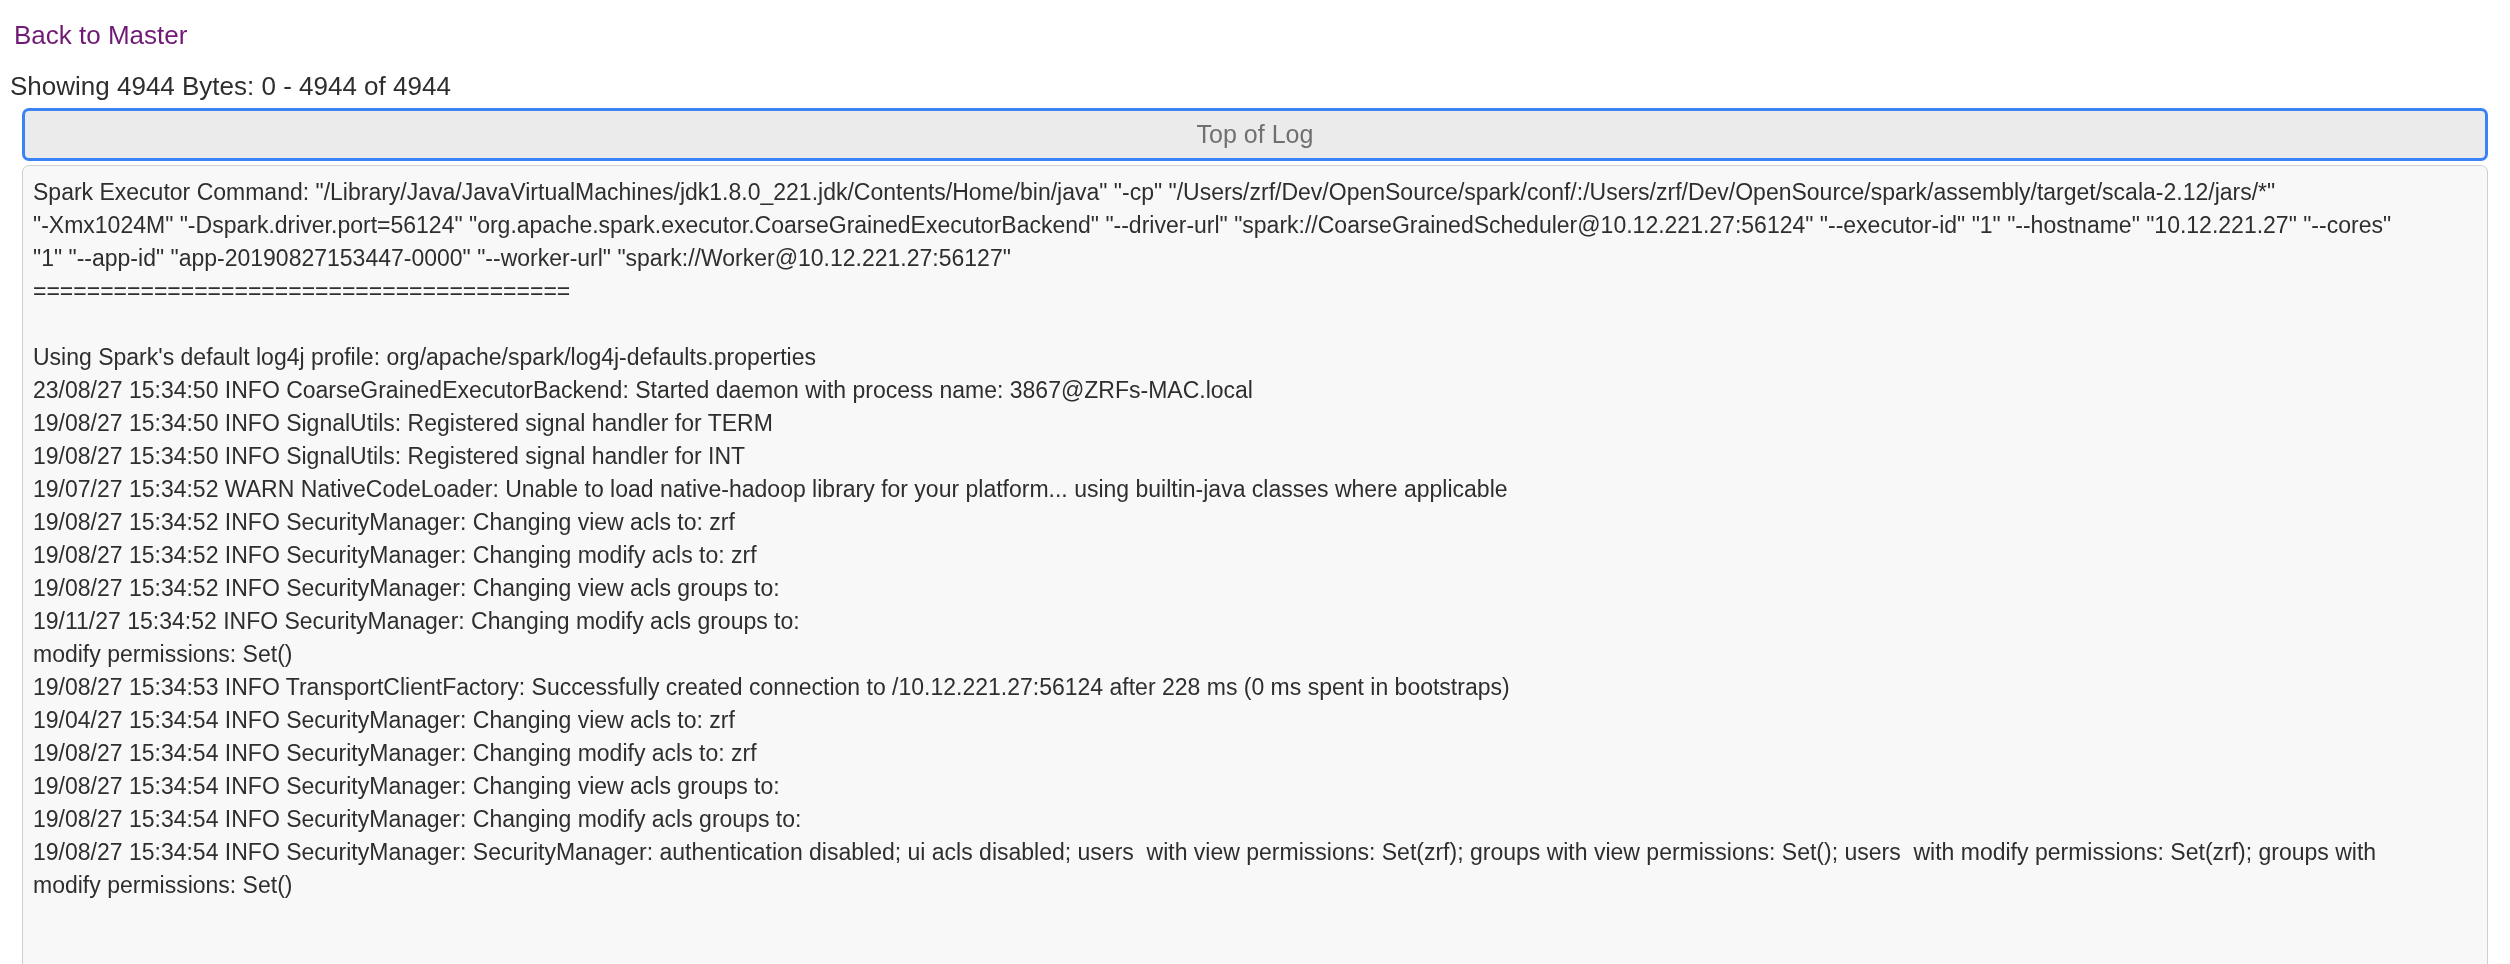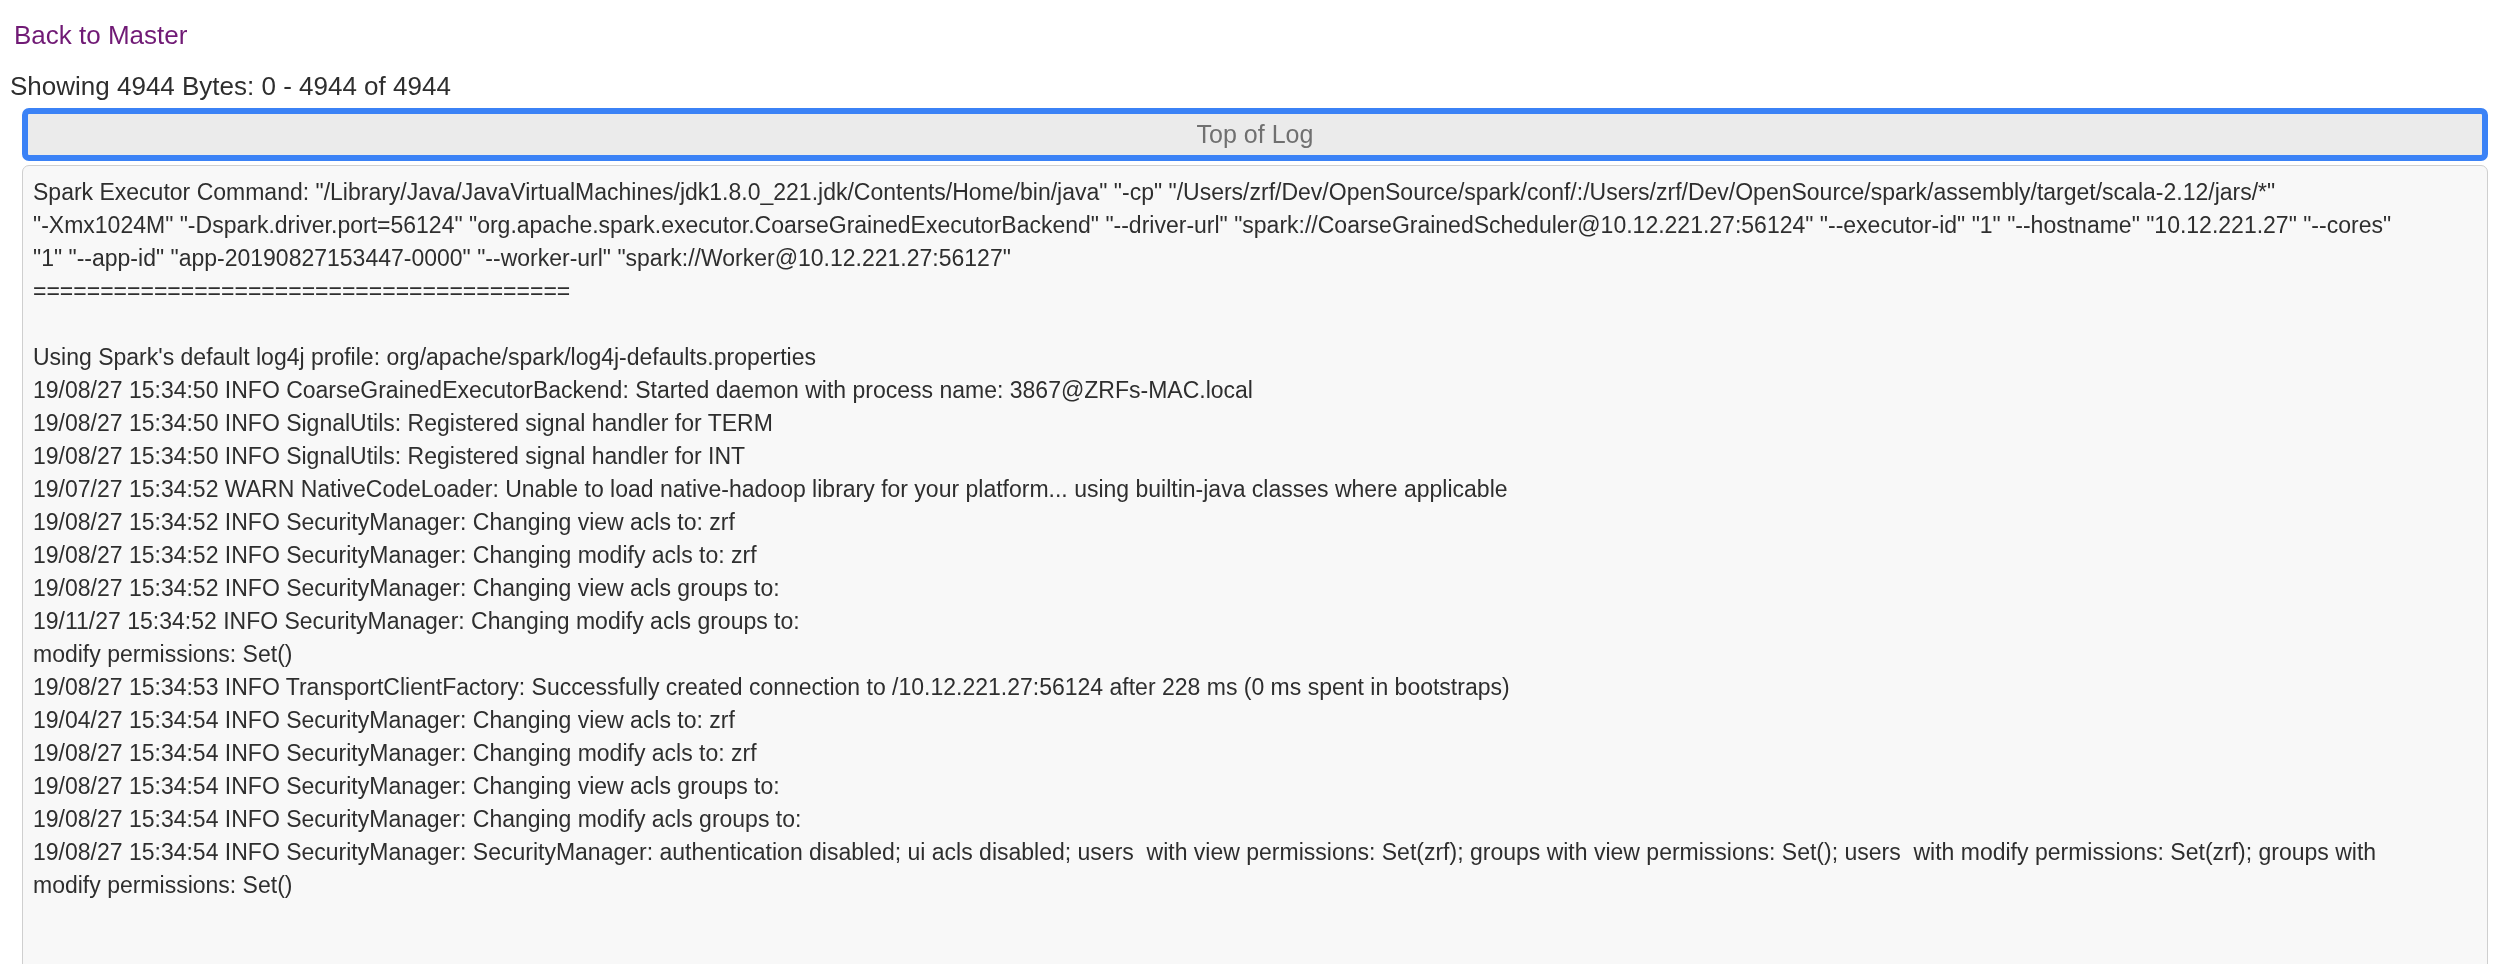--- a/index.html
+++ b/index.html
@@ -34,21 +34,21 @@
     color: #2e2e2e;
   }
   .top-btn {
     position: absolute;
     left: 22px;
     top: 108px;
     width: 2466px;
     height: 53px;
     box-sizing: border-box;
     background: #ebebeb;
-    border: 6px solid #3b82f6;
+    border: 3px solid #3b82f6;
     border-radius: 7px;
     font-family: "Liberation Sans", "DejaVu Sans", sans-serif;
     font-size: 25px;
     color: #707070;
     display: flex;
     align-items: center;
     justify-content: center;
     cursor: pointer;
     padding: 16px;
     text-align: center;
@@ -88,21 +88,21 @@
 <button class="top-btn">Top of Log</button>
 
 <div class="log-box">
   <div class="log-pre">
       <div class="log-line">Spark Executor Command: "/Library/Java/JavaVirtualMachines/jdk1.8.0_221.jdk/Contents/Home/bin/java" "-cp" "/Users/zrf/Dev/OpenSource/spark/conf/:/Users/zrf/Dev/OpenSource/spark/assembly/target/scala-2.12/jars/*"</div>
       <div class="log-line">"-Xmx1024M" "-Dspark.driver.port=56124" "org.apache.spark.executor.CoarseGrainedExecutorBackend" "--driver-url" "spark://CoarseGrainedScheduler@10.12.221.27:56124" "--executor-id" "1" "--hostname" "10.12.221.27" "--cores"</div>
       <div class="log-line">"1" "--app-id" "app-20190827153447-0000" "--worker-url" "spark://Worker@10.12.221.27:56127"</div>
       <div class="log-line">========================================</div>
       <div class="log-line"></div>
       <div class="log-line">Using Spark's default log4j profile: org/apache/spark/log4j-defaults.properties</div>
-      <div class="log-line">19/08/27 15:34:50 INFO CoarseGrainedExecutorBackend: Started daemon with process name: 3867@ZRFs-MAC.local</div>
+      <div class="log-line">23/08/27 15:34:50 INFO CoarseGrainedExecutorBackend: Started daemon with process name: 3867@ZRFs-MAC.local</div>
       <div class="log-line">19/08/27 15:34:50 INFO SignalUtils: Registered signal handler for TERM</div>
       <div class="log-line">19/08/27 15:34:50 INFO SignalUtils: Registered signal handler for INT</div>
       <div class="log-line">19/07/27 15:34:52 WARN NativeCodeLoader: Unable to load native-hadoop library for your platform... using builtin-java classes where applicable</div>
       <div class="log-line">19/08/27 15:34:52 INFO SecurityManager: Changing view acls to: zrf</div>
       <div class="log-line">19/08/27 15:34:52 INFO SecurityManager: Changing modify acls to: zrf</div>
       <div class="log-line">19/08/27 15:34:52 INFO SecurityManager: Changing view acls groups to:</div>
       <div class="log-line">19/11/27 15:34:52 INFO SecurityManager: Changing modify acls groups to:</div>
       <div class="log-line">modify permissions: Set()</div>
       <div class="log-line">19/08/27 15:34:53 INFO TransportClientFactory: Successfully created connection to /10.12.221.27:56124 after 228 ms (0 ms spent in bootstraps)</div>
       <div class="log-line">19/04/27 15:34:54 INFO SecurityManager: Changing view acls to: zrf</div>

